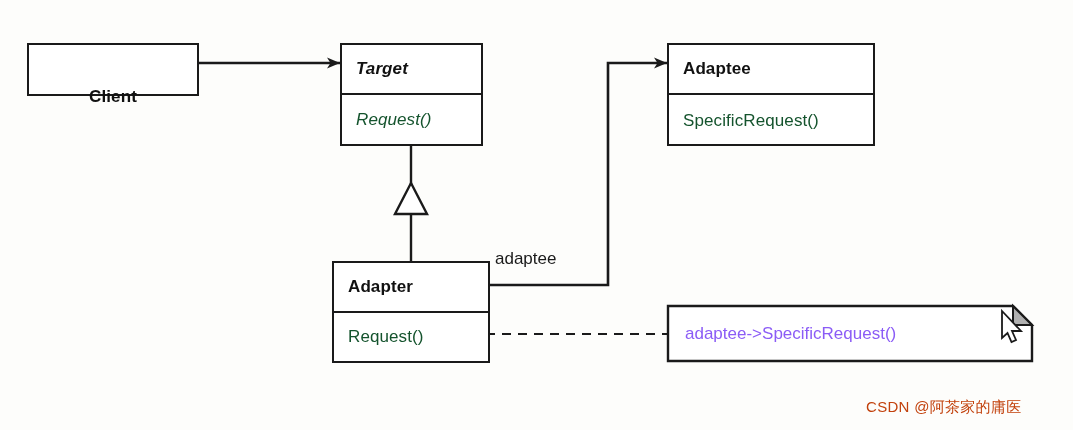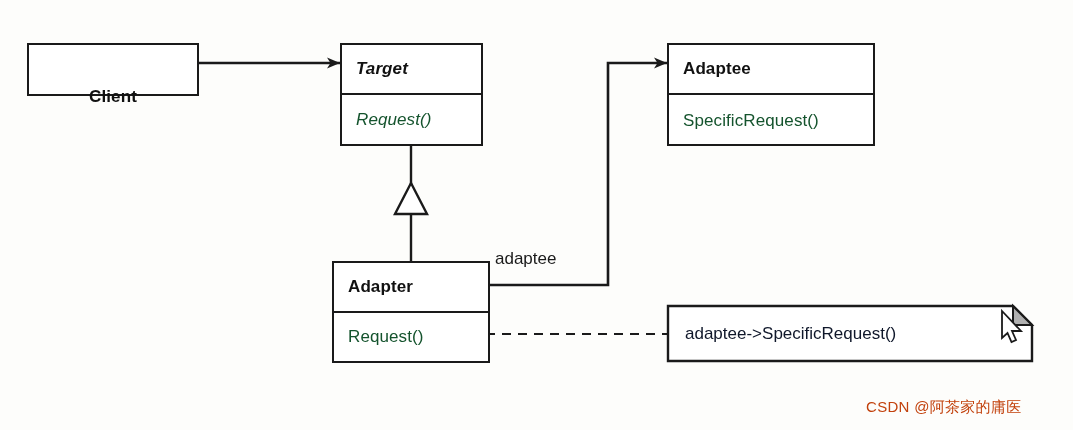--- a/index.html
+++ b/index.html
@@ -96,21 +96,21 @@
     height: 57px;
   }
   .note-label {
     position: absolute;
     left: 18px;
     top: 0;
     height: 57px;
     display: flex;
     align-items: center;
     font-size: 17px;
-    color: #0f172a;
+    color: #8b5cf6;
     white-space: nowrap;
   }
 
   
   #adaptee-role-label {
     position: absolute;
     left: 495px;
     top: 249px;
     font-size: 17px;
     color: #1a1a1a;

